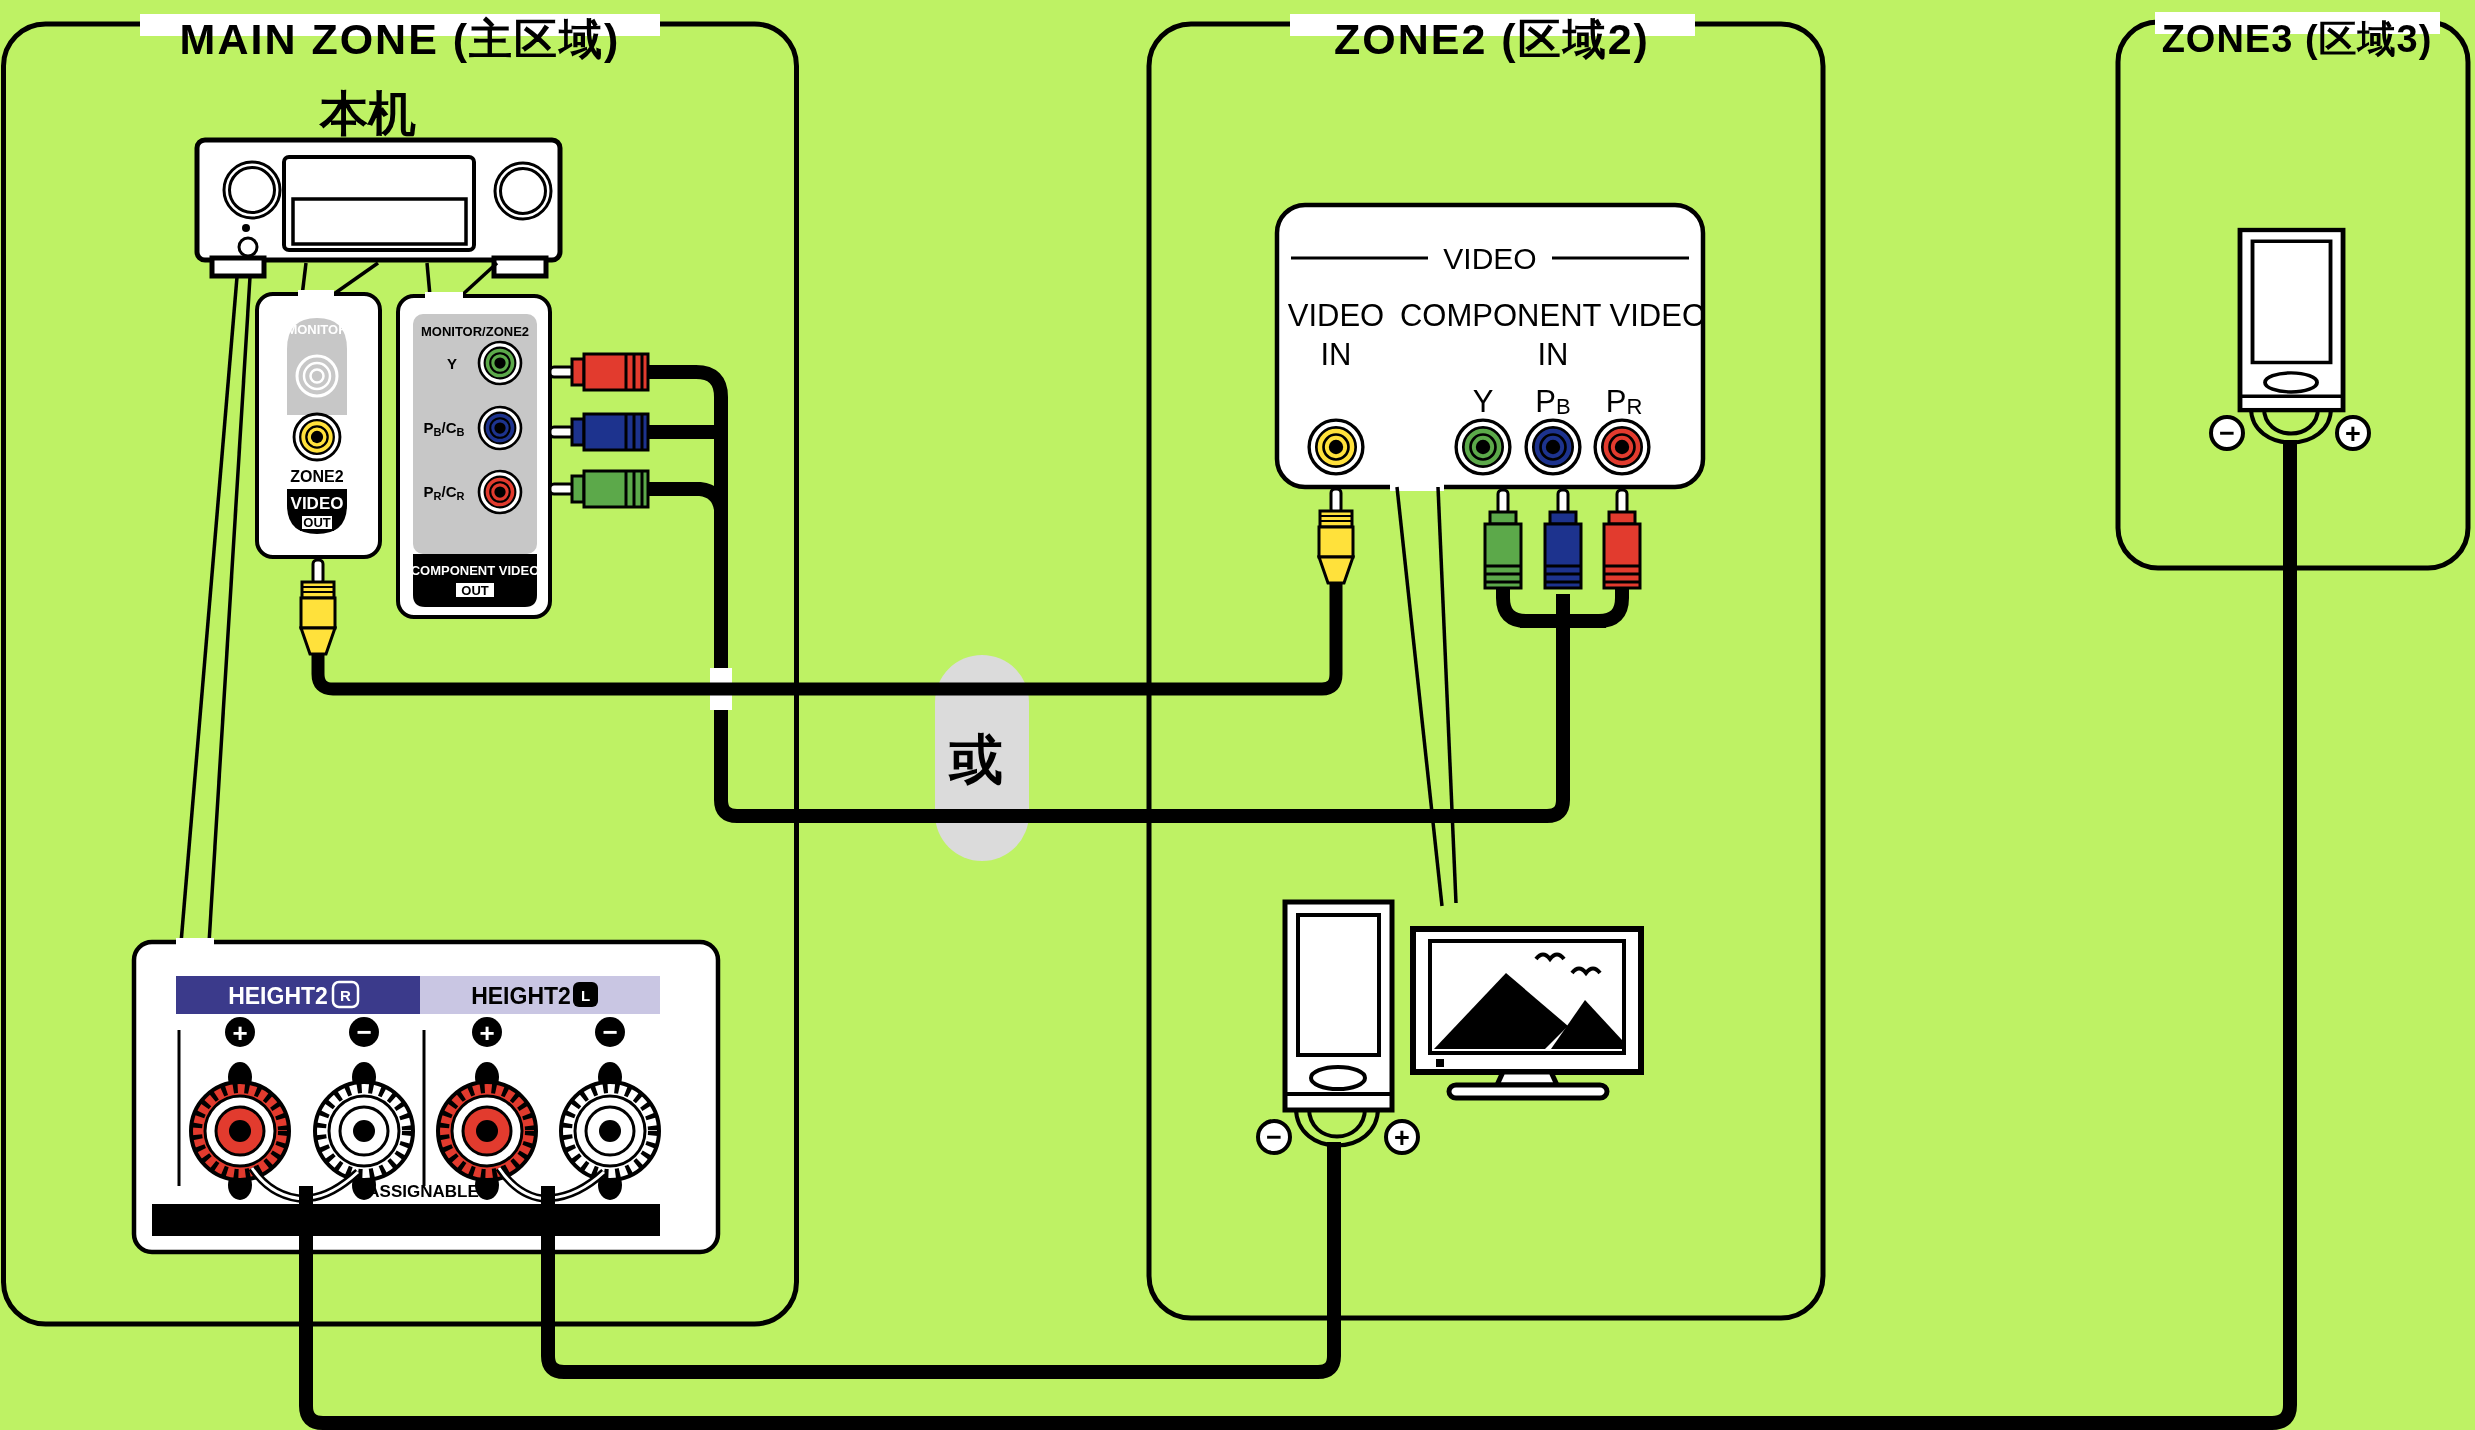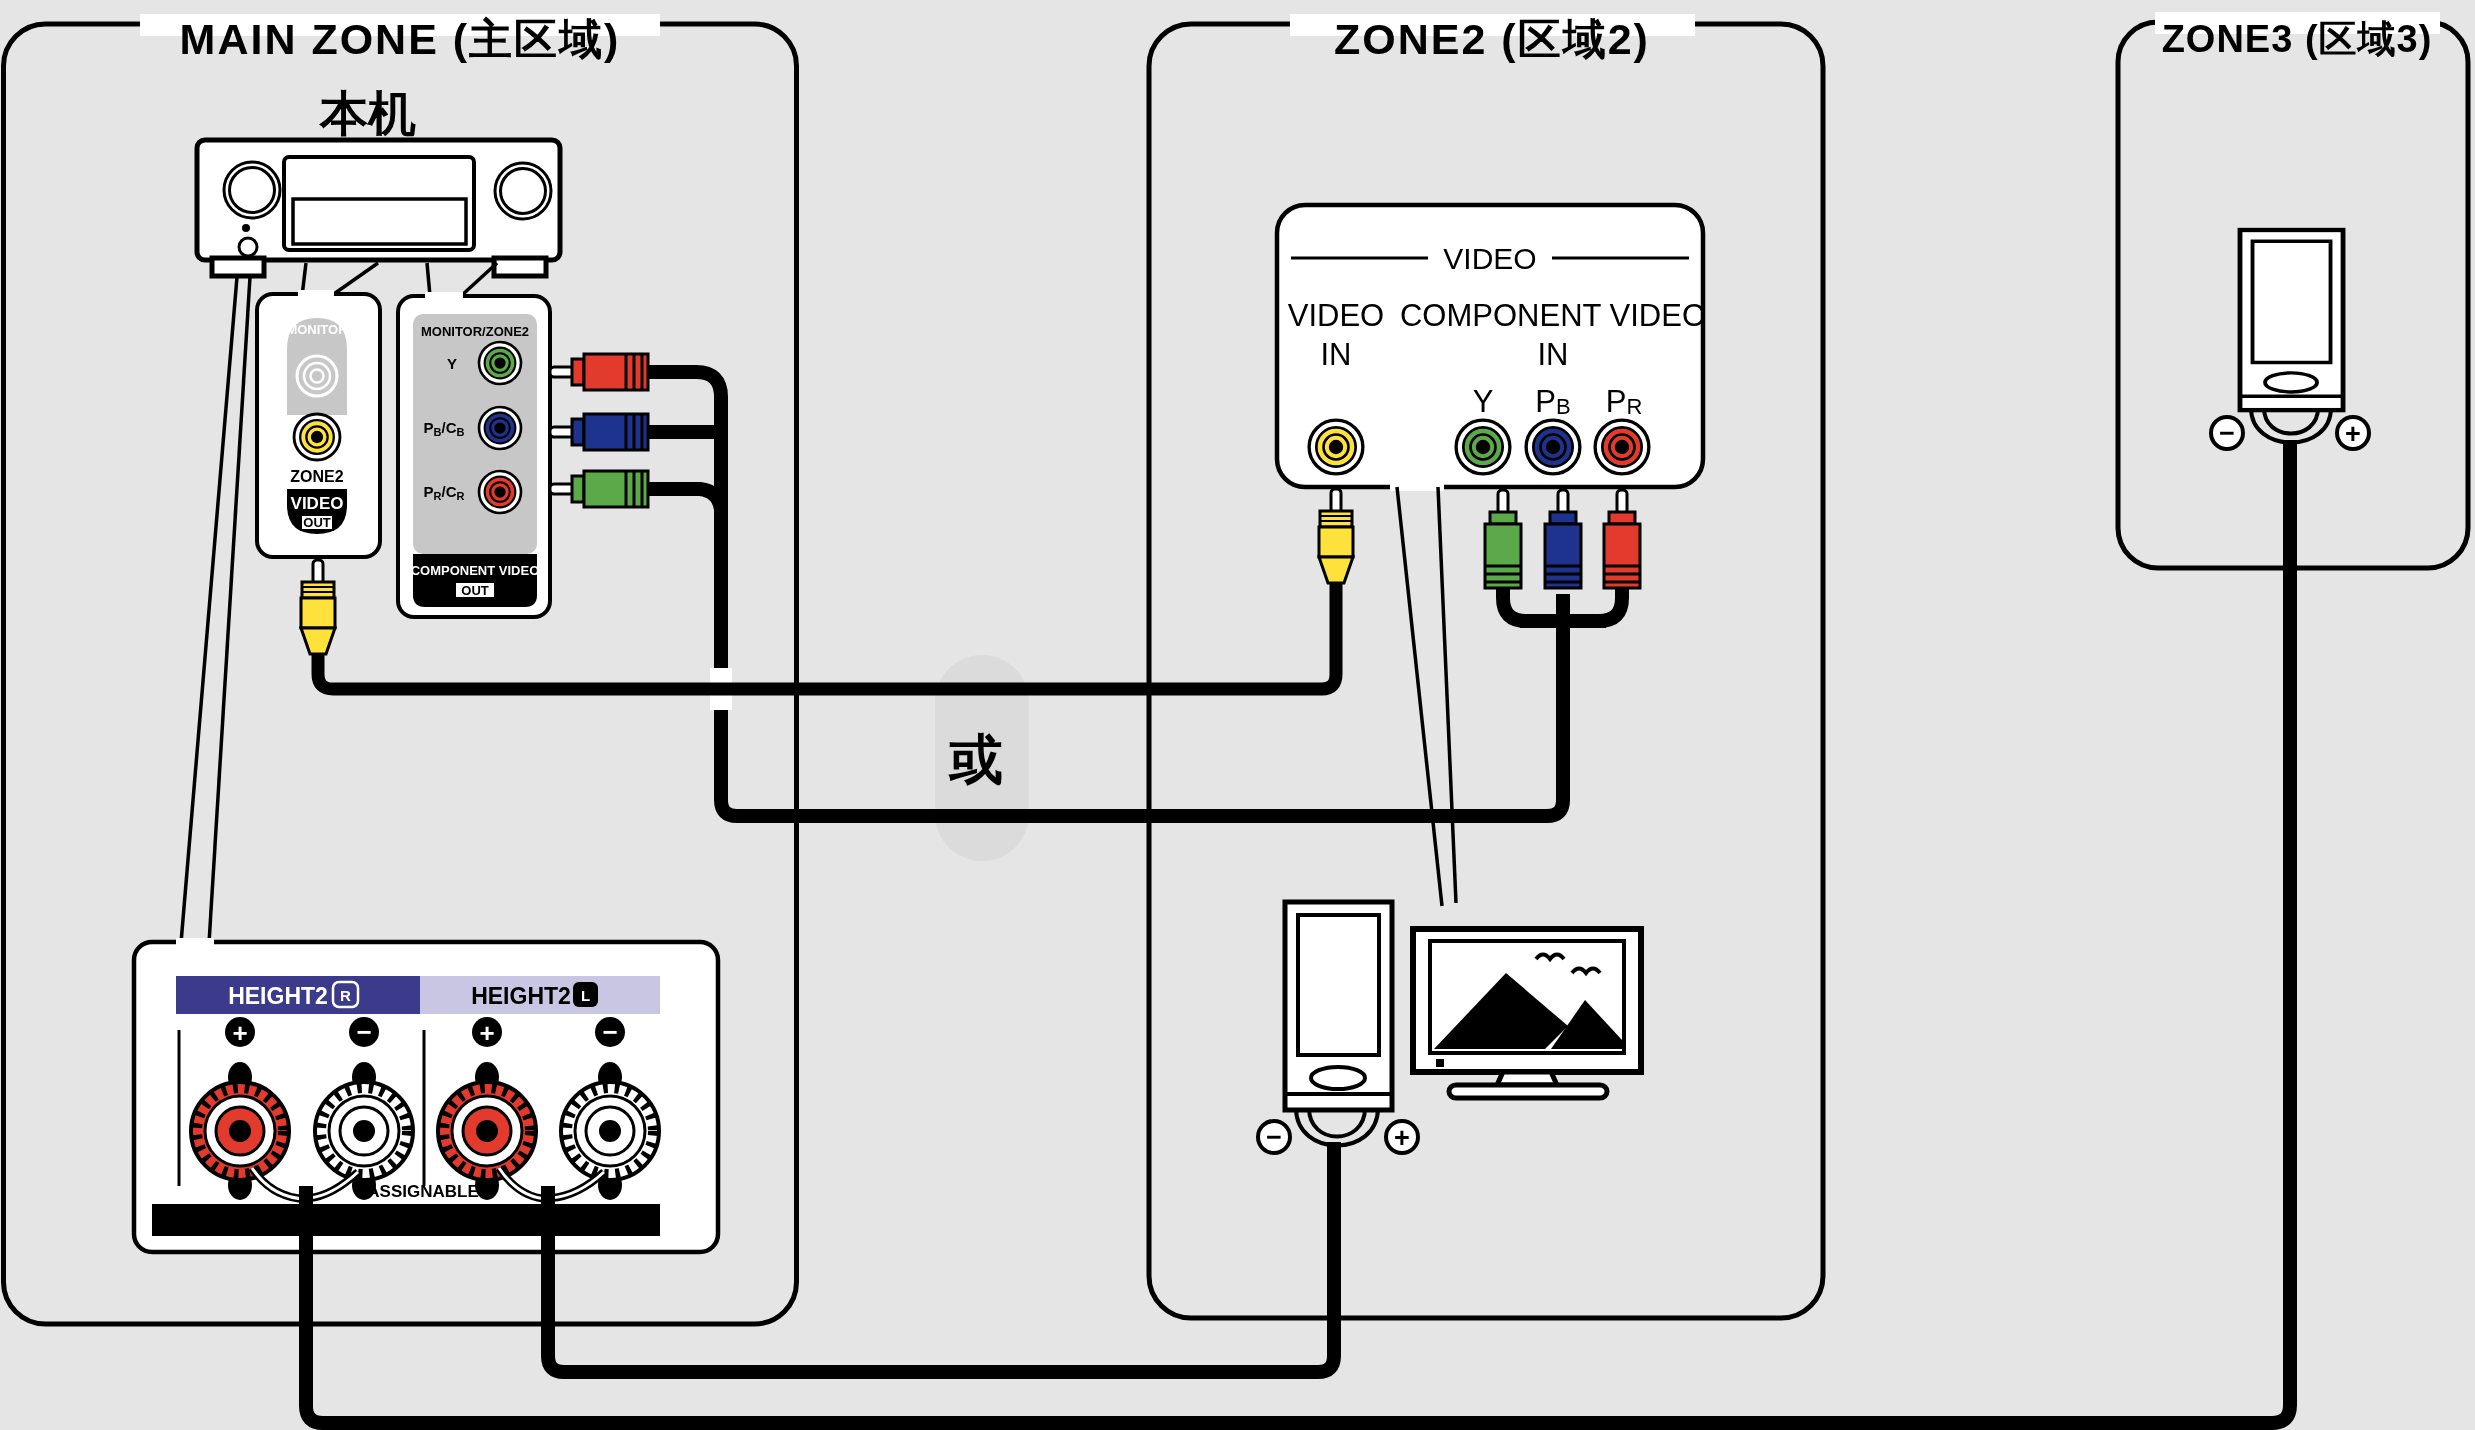--- a/index.html
+++ b/index.html
@@ -1,16 +1,16 @@
 <!DOCTYPE html>
 <html><head>
 <meta charset="utf-8">
 <style>
   html,body{margin:0;padding:0;background:#fff;}
-  .stage{width:2475px;height:1430px;position:relative;background:#e5e5e5;}
+  .stage{width:2475px;height:1430px;position:relative;background:#bef264;}
   svg{display:block;}
   svg text{font-family:"Liberation Sans","DejaVu Sans",sans-serif;fill:#000;text-anchor:middle;}
   .title{font-size:43px;font-weight:bold;letter-spacing:2px;}
   .title-sm{font-size:38px;font-weight:bold;letter-spacing:1px;}
   .cjk-big{font-size:48px;font-weight:bold;}
   .or-txt{font-size:54px;font-weight:bold;}
   .p-sm{font-size:13px;font-weight:bold;}
   .p-md{font-size:16px;font-weight:bold;}
   .p-lg{font-size:17px;font-weight:bold;}
   .z2{font-size:31px;}

